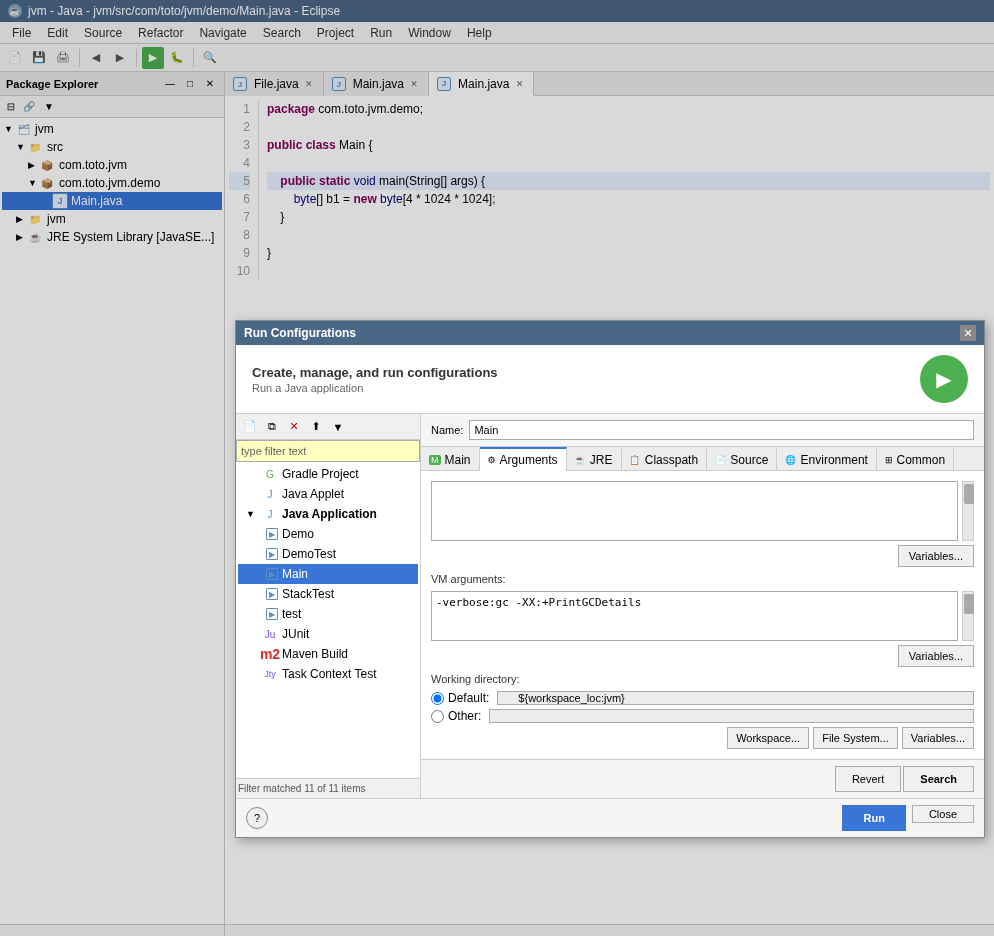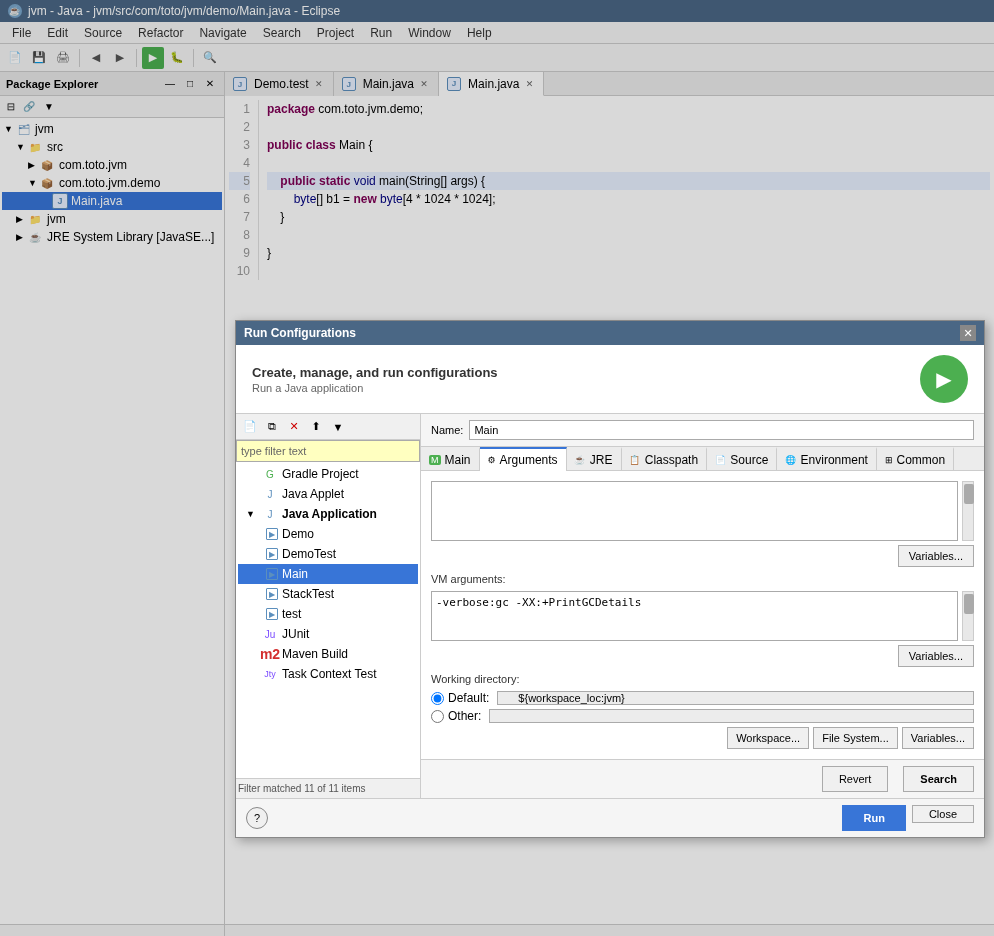--- a/index.html
+++ b/index.html
@@ -503,21 +503,21 @@
         <span>JRE System Library [JavaSE...]</span>
       </div>
     </div>
     <div class="panel-bottom"></div>
   </div>
 
   <div class="editor-area">
     <div class="editor-tabs">
       <div class="editor-tab">
         <span class="tree-icon icon-java" style="font-size:8px;background:#e8f0ff;border:1px solid #5c8fbd;border-radius:2px;width:14px;height:14px;">J</span>
-        <span>Demo.test</span>
+        <span>File.java</span>
         <span class="tab-close">✕</span>
       </div>
       <div class="editor-tab">
         <span class="tree-icon icon-java" style="font-size:8px;background:#e8f0ff;border:1px solid #5c8fbd;border-radius:2px;width:14px;height:14px;">J</span>
         <span>Main.java</span>
         <span class="tab-close">✕</span>
       </div>
       <div class="editor-tab active">
         <span class="tree-icon icon-java" style="font-size:8px;background:#e8f0ff;border:1px solid #5c8fbd;border-radius:2px;width:14px;height:14px;">J</span>
         <span>Main.java</span>
@@ -715,21 +715,21 @@
               <input class="wd-input" type="text" value="" style="">
             </div>
             <div style="display:flex;gap:4px;justify-content:flex-end;">
               <button class="wd-btn">Workspace...</button>
               <button class="wd-btn">File System...</button>
               <button class="wd-btn">Variables...</button>
             </div>
           </div>
         </div>
 
-        <div style="display:flex;justify-content:flex-end;gap:15px;padding:6px 10px;border-top:1px solid #ccc;background:#f5f5f5;">
+        <div style="display:flex;justify-content:flex-end;gap:2px;padding:6px 10px;border-top:1px solid #ccc;background:#f5f5f5;">
           <button class="btn-revert">Revert</button>
           <button class="btn-apply">Search</button>
         </div>
       </div>
     </div>
 
     <div class="dialog-footer">
       <button style="width:22px;height:22px;border-radius:50%;border:1px solid #888;background:#f0f0f0;cursor:pointer;font-size:11px;">?</button>
       <div style="display:flex;gap:6px;">
         <button class="btn-run">Run</button>

